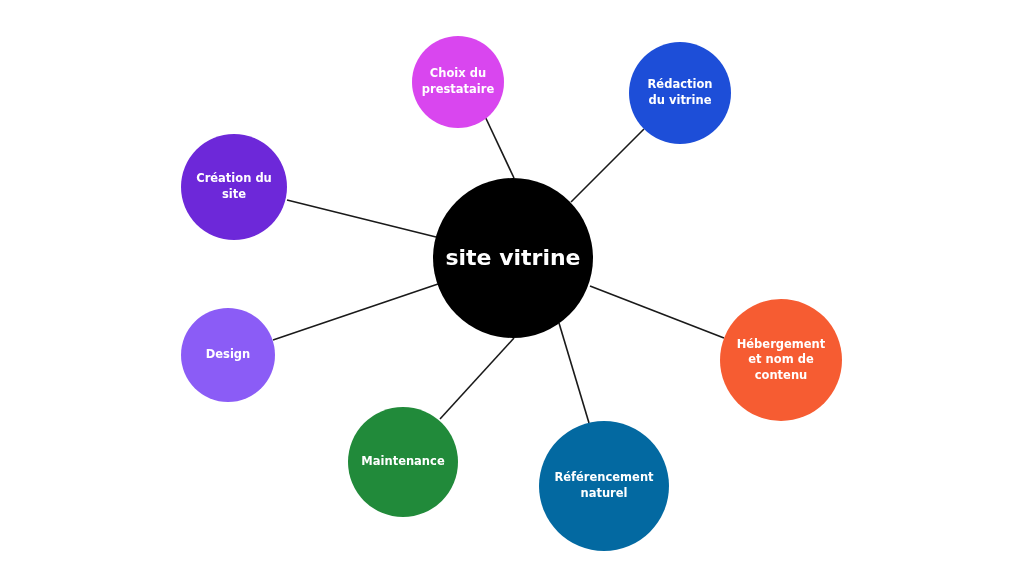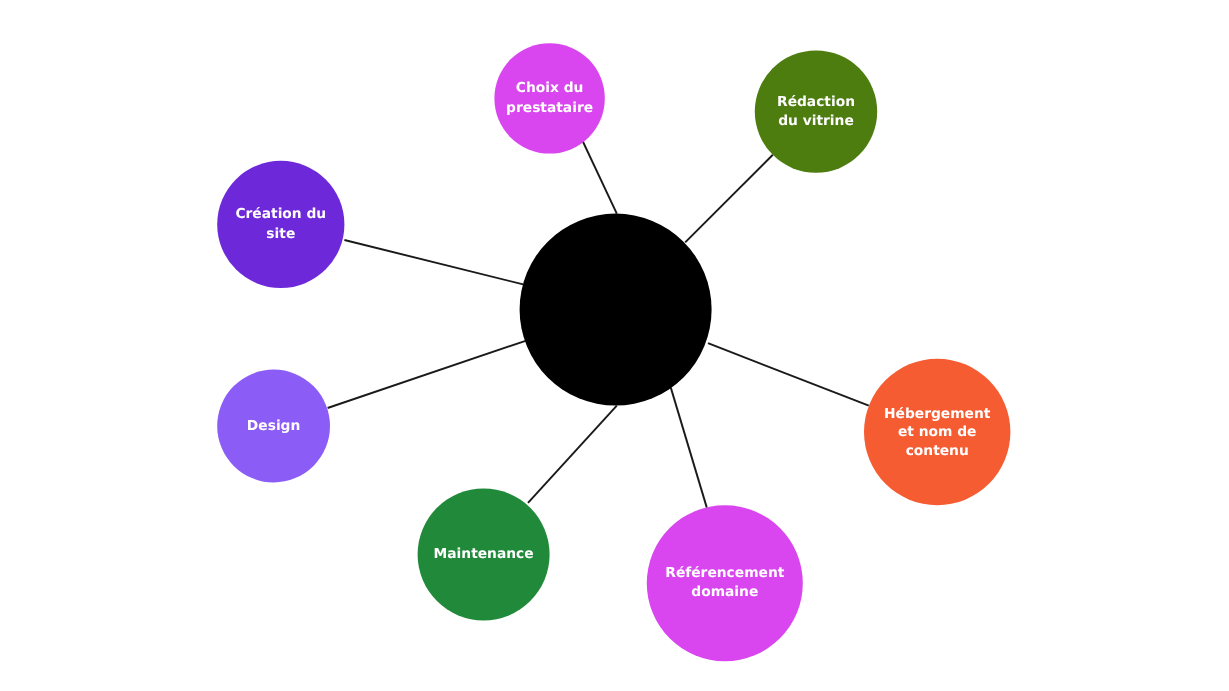--- a/index.html
+++ b/index.html
@@ -18,31 +18,32 @@
   <line x1="644" y1="129" x2="571" y2="202" stroke="#1a1a1a" stroke-width="1.6"></line>
   <line x1="287" y1="200" x2="436" y2="237" stroke="#1a1a1a" stroke-width="1.6"></line>
   <line x1="273" y1="340" x2="438" y2="284" stroke="#1a1a1a" stroke-width="1.6"></line>
   <line x1="440" y1="419" x2="514" y2="338" stroke="#1a1a1a" stroke-width="1.6"></line>
   <line x1="589" y1="423" x2="559" y2="323" stroke="#1a1a1a" stroke-width="1.6"></line>
   <line x1="724" y1="338" x2="590" y2="286" stroke="#1a1a1a" stroke-width="1.6"></line>
 </svg>
 
 <div class="node center" style="left:433px;top:178px;width:160px;height:160px;background:#000;">
   <div>
+    <span>site vitrine</span>
   </div>
 </div>
 
 <div class="node small" style="left:412px;top:36px;width:92px;height:92px;background:#d946ef;">
   <div>
     <span>Choix du</span>
     <span>prestataire</span>
   </div>
 </div>
 
-<div class="node small" style="left:629px;top:42px;width:102px;height:102px;background:#4d7c0f;">
+<div class="node small" style="left:629px;top:42px;width:102px;height:102px;background:#1d4ed8;">
   <div>
     <span>Rédaction</span>
     <span>du vitrine</span>
   </div>
 </div>
 
 <div class="node small" style="left:181px;top:134px;width:106px;height:106px;background:#6d28d9;">
   <div>
     <span>Création du</span>
     <span>site</span>
@@ -54,24 +55,24 @@
     <span>Design</span>
   </div>
 </div>
 
 <div class="node small" style="left:348px;top:407px;width:110px;height:110px;background:#218A3A;text-align:center;">
   <div>
     <span>Maintenance</span>
   </div>
 </div>
 
-<div class="node small" style="left:539px;top:421px;width:130px;height:130px;background:#d946ef;">
+<div class="node small" style="left:539px;top:421px;width:130px;height:130px;background:#0369a1;">
   <div>
     <span>Référencement</span>
-    <span>domaine</span>
+    <span>naturel</span>
   </div>
 </div>
 
 <div class="node small" style="left:720px;top:299px;width:122px;height:122px;background:#F65C32;">
   <div>
     <span>Hébergement</span>
     <span>et nom de</span>
     <span>contenu</span>
   </div>
 </div>

